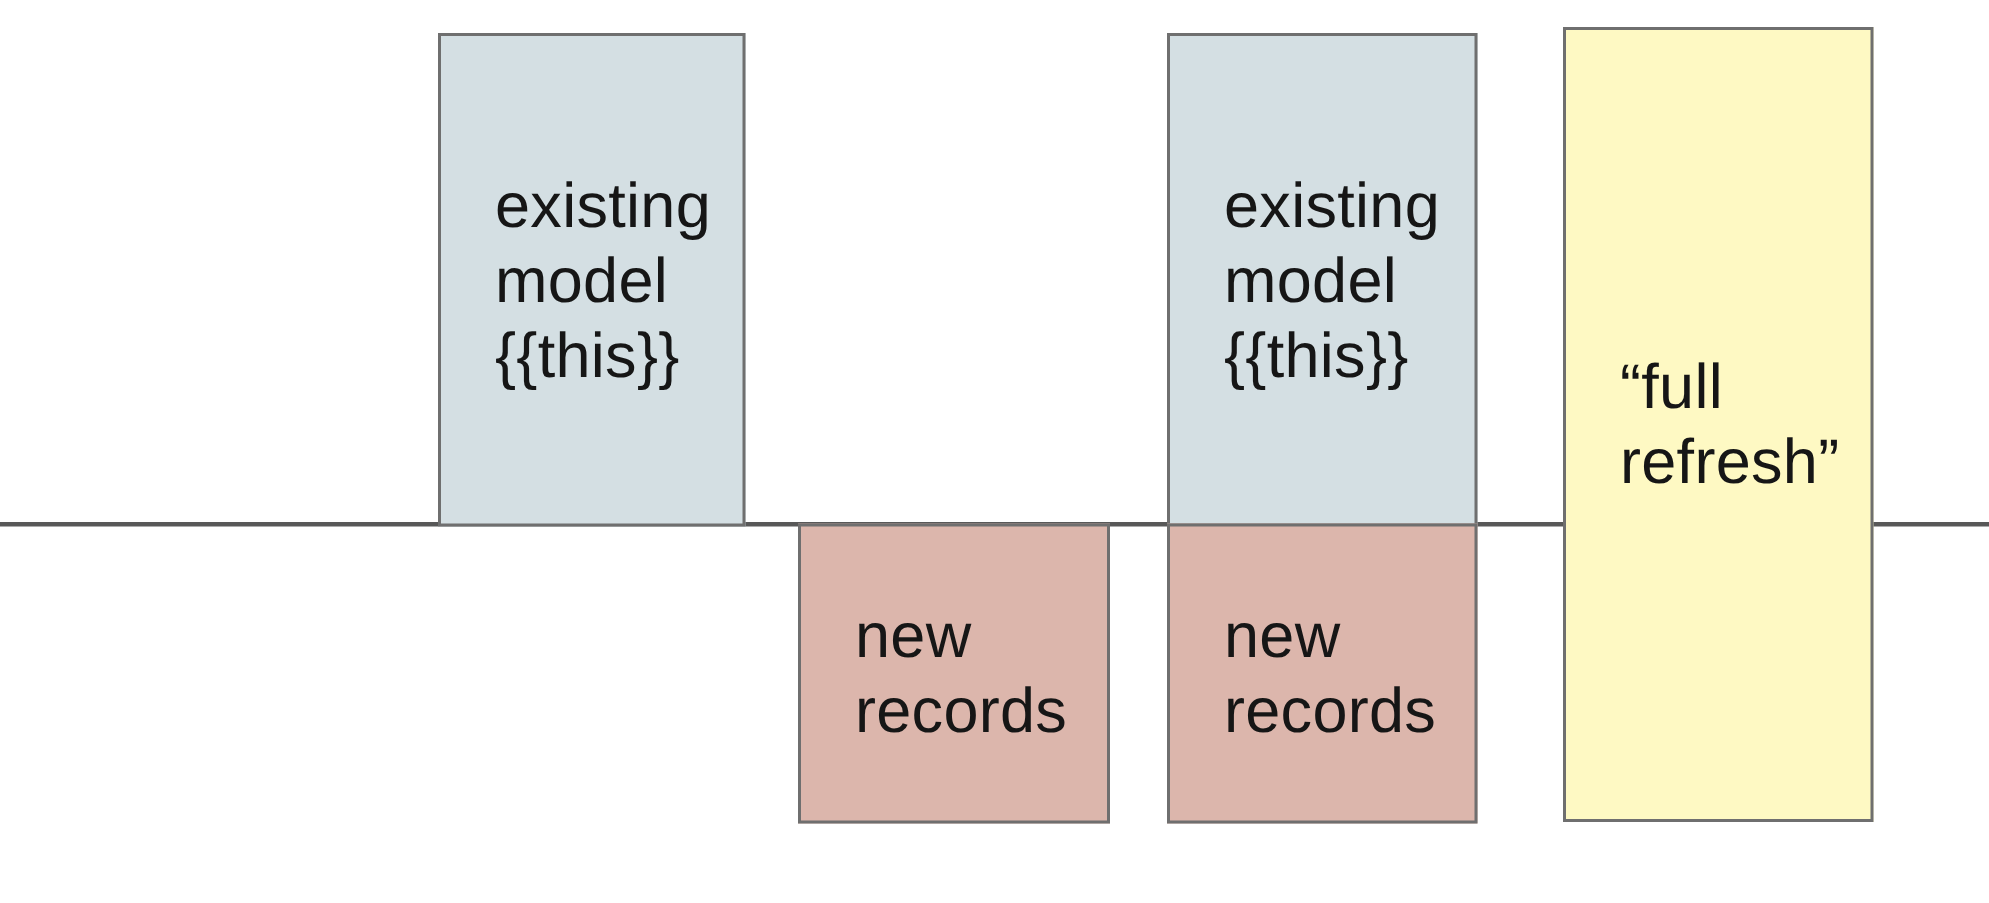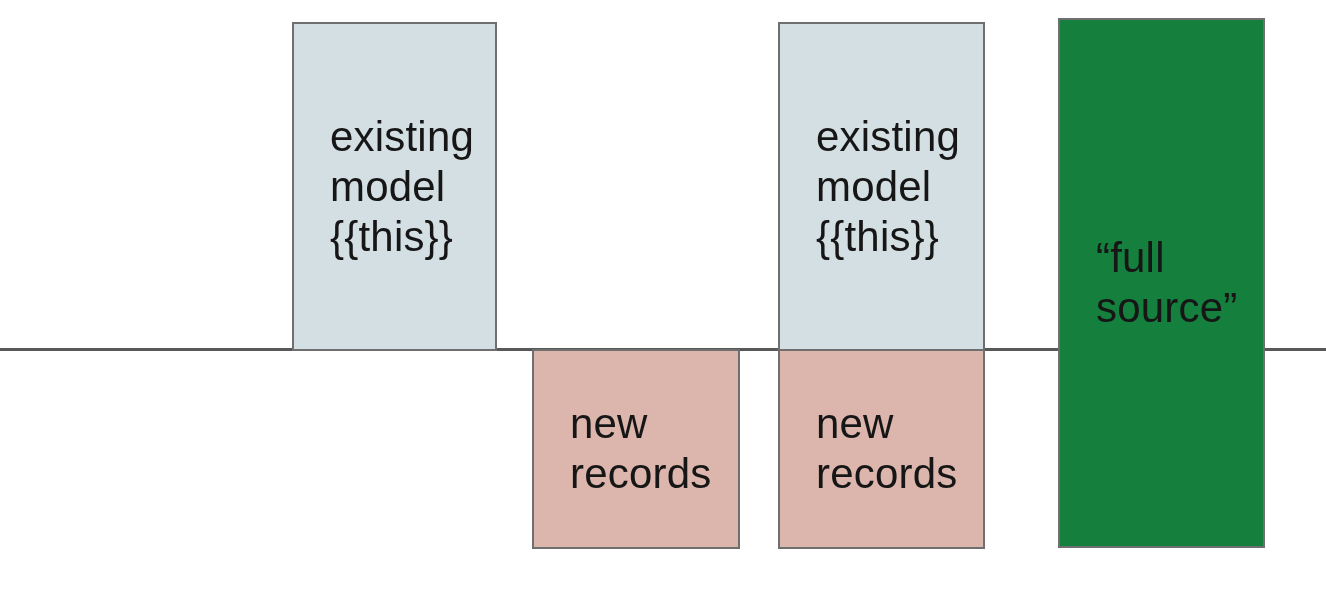--- a/index.html
+++ b/index.html
@@ -80,20 +80,20 @@
     </div>
   </div>
 
   <div class="box over box-new-right" style="background-color: rgb(220, 182, 172); border-color: rgb(111, 111, 111);">
     <div class="label" style="color: rgb(22, 22, 22);">
       <span class="line">new</span>
       <span class="line">records</span>
     </div>
   </div>
 
-  <div class="box over box-full-refresh" style="background-color: #15803d; border-color: rgb(111, 111, 111); margin-left: 16px;">
+  <div class="box over box-full-refresh" style="background-color: #fef9c3; border-color: rgb(111, 111, 111);">
     <div class="label" style="color: rgb(22, 22, 22);">
       <span class="line">“full</span>
-      <span class="line">source”</span>
+      <span class="line">refresh”</span>
     </div>
   </div>
 
 </div>
 
 </body></html>

